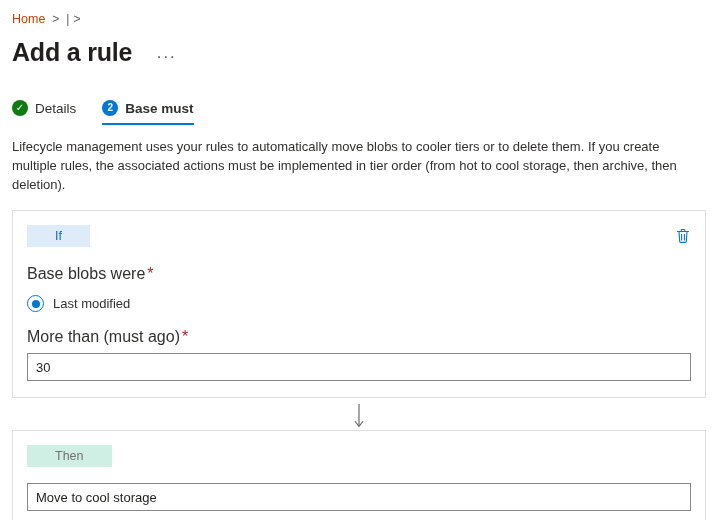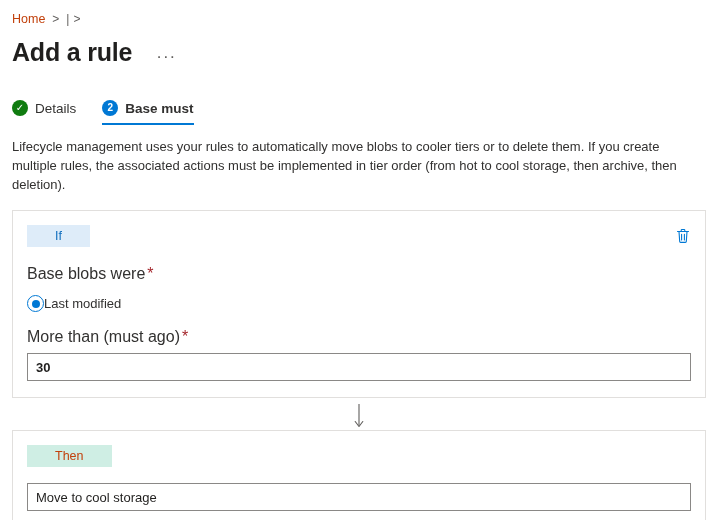--- a/index.html
+++ b/index.html
@@ -126,39 +126,40 @@
   .pill {
     background: #deecf9;
     color: #106ebe;
     font-weight: normal;
     font-size: 12.5px;
     padding: 4px 28px;
     display: inline-block;
   }
   .pill.then {
     background: #cfeee4;
-    color: #c2410c;
+    color: #737373;
   }
   .trash {
     color: #0078d4;
     cursor: pointer;
     width: 16px;
     height: 18px;
   }
 
   .field-label {
     margin-top: 16px;
     font-size: 16px;
     color: #323130;
   }
   .req { color: #a4262c; margin-left: 2px; }
 
   .radio-row {
     display: flex;
     align-items: center;
+    gap: 9px;
     margin-top: 12px;
     cursor: pointer;
     font-size: 13px;
   }
   .radio {
     width: 17px; height: 17px;
     border-radius: 50%;
     border: 1px solid #605e5c;
     background: #fff;
     display: flex;
@@ -177,21 +178,20 @@
   .text-input {
     margin-top: 7px;
     width: 100%;
     height: 28px;
     border: 1px solid #8a8886;
     background: #fff;
     font-family: "Liberation Sans", sans-serif;
     font-size: 13px;
     color: #201f1e;
     padding: 0 8px;
-    font-weight: bold;
   }
 
   
   .connector {
     display: flex;
     justify-content: center;
     margin-top: 6px;
     height: 26px;
   }
 

